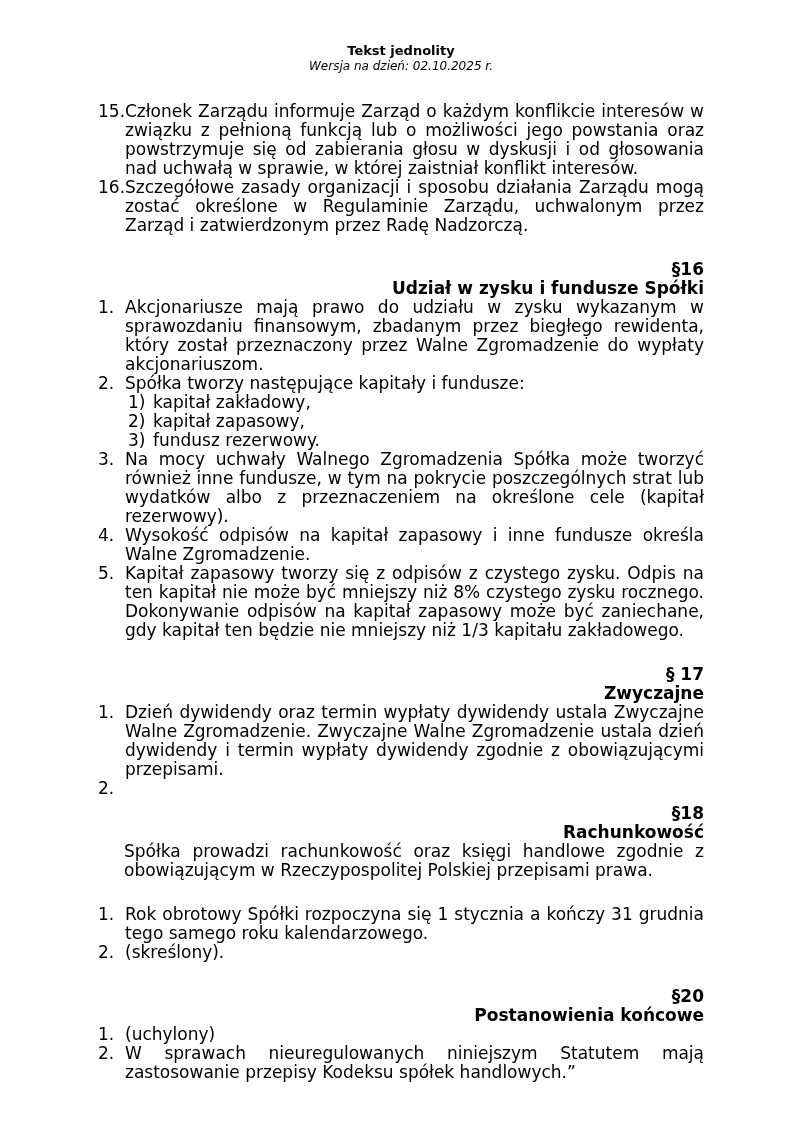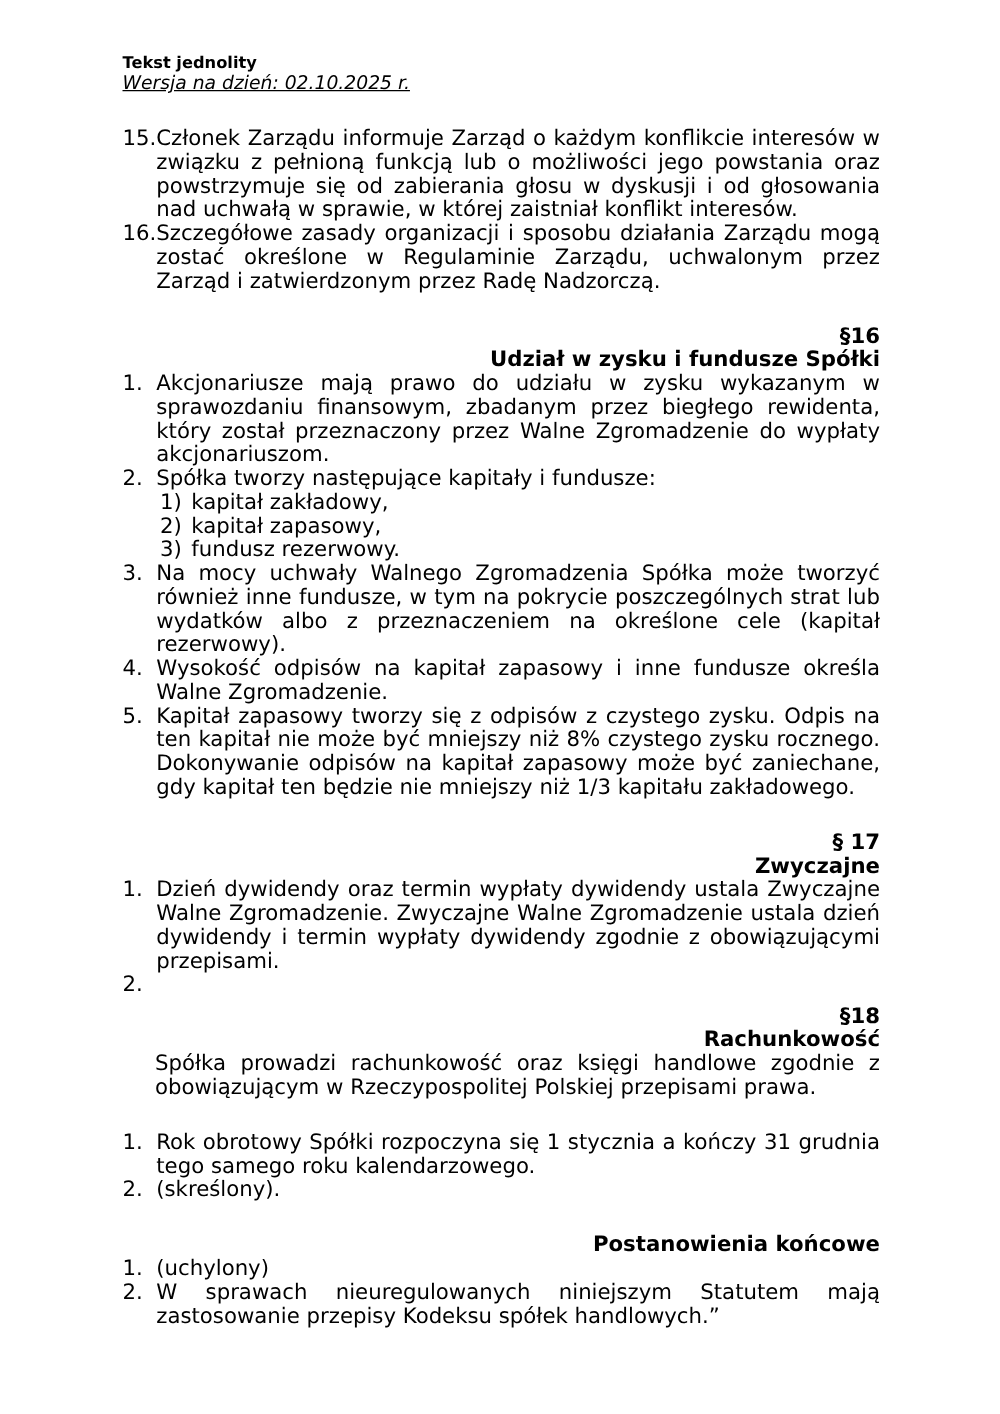--- a/index.html
+++ b/index.html
@@ -12,33 +12,32 @@
     font-family: "DejaVu Sans", "Liberation Sans", sans-serif;
     color: #000000;
   }
   .page {
     width: 800px;
     height: 1131px;
     background: #ffffff;
     padding: 42px 96px 40px 98px;
   }
   .doc-header {
-    text-align: left;
+    text-align: center;
     margin-bottom: 28px;
   }
   .doc-header .title {
     font-size: 13px;
     font-weight: bold;
     line-height: 17px;
   }
   .doc-header .version {
-    font-size: 15px;
+    font-size: 12px;
     font-style: italic;
     line-height: 15px;
-    text-decoration: underline;
   }
   .doc-body {
     font-size: 17px;
     line-height: 19px;
   }
   .li {
     position: relative;
     padding-left: 27px;
     text-align: justify;
   }
@@ -99,18 +98,19 @@
       <div class="heading">
         <div>§18</div>
         <div>Rachunkowość</div>
       </div>
       <div class="para">Spółka prowadzi rachunkowość oraz księgi handlowe zgodnie z obowiązującym w Rzeczypospolitej Polskiej przepisami prawa.</div>
       <div class="heading">
       </div>
       <div class="li"><span class="num">1.</span><span>Rok obrotowy Spółki rozpoczyna się 1 stycznia a kończy 31 grudnia tego samego roku kalendarzowego.</span></div>
       <div class="li"><span class="num">2.</span><span>(skreślony).</span></div>
       <div class="heading">
+        <div>§20</div>
         <div>Postanowienia końcowe</div>
       </div>
       <div class="li"><span class="num">1.</span><span>(uchylony)</span></div>
       <div class="li"><span class="num">2.</span><span>W sprawach nieuregulowanych niniejszym Statutem mają zastosowanie przepisy Kodeksu spółek handlowych.”</span></div>
     </div>
 </div>
 
 </body></html>

